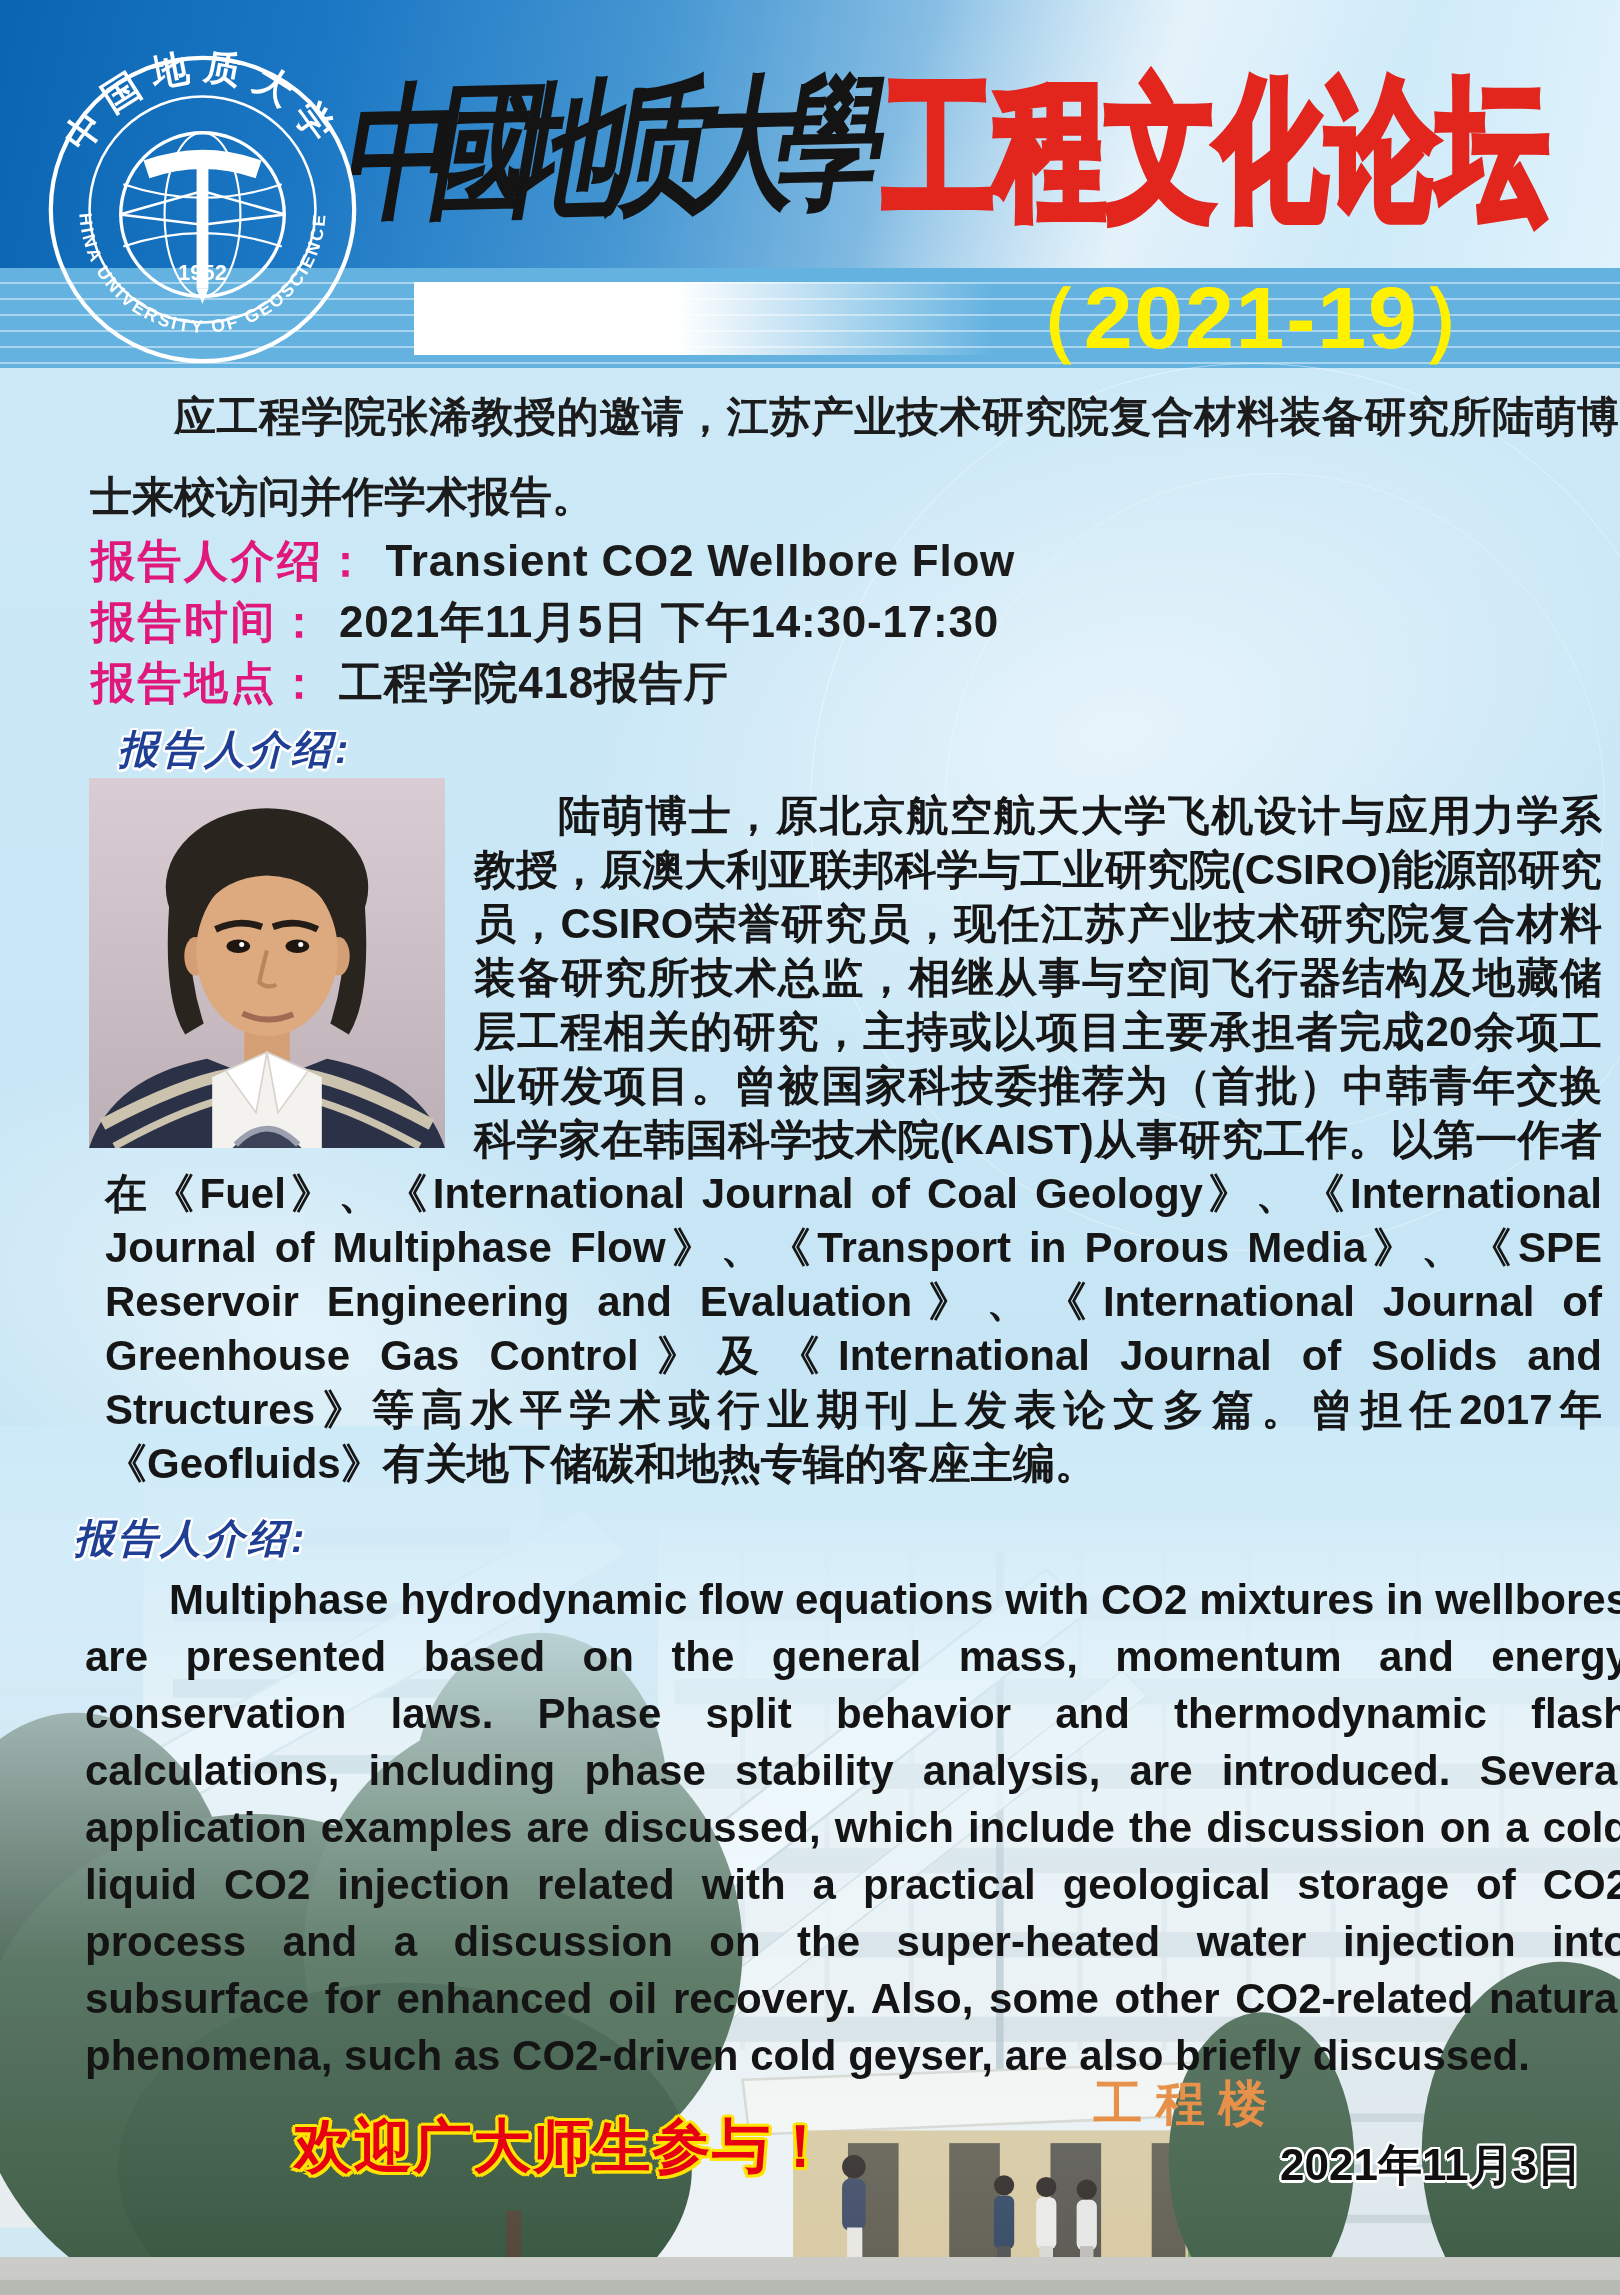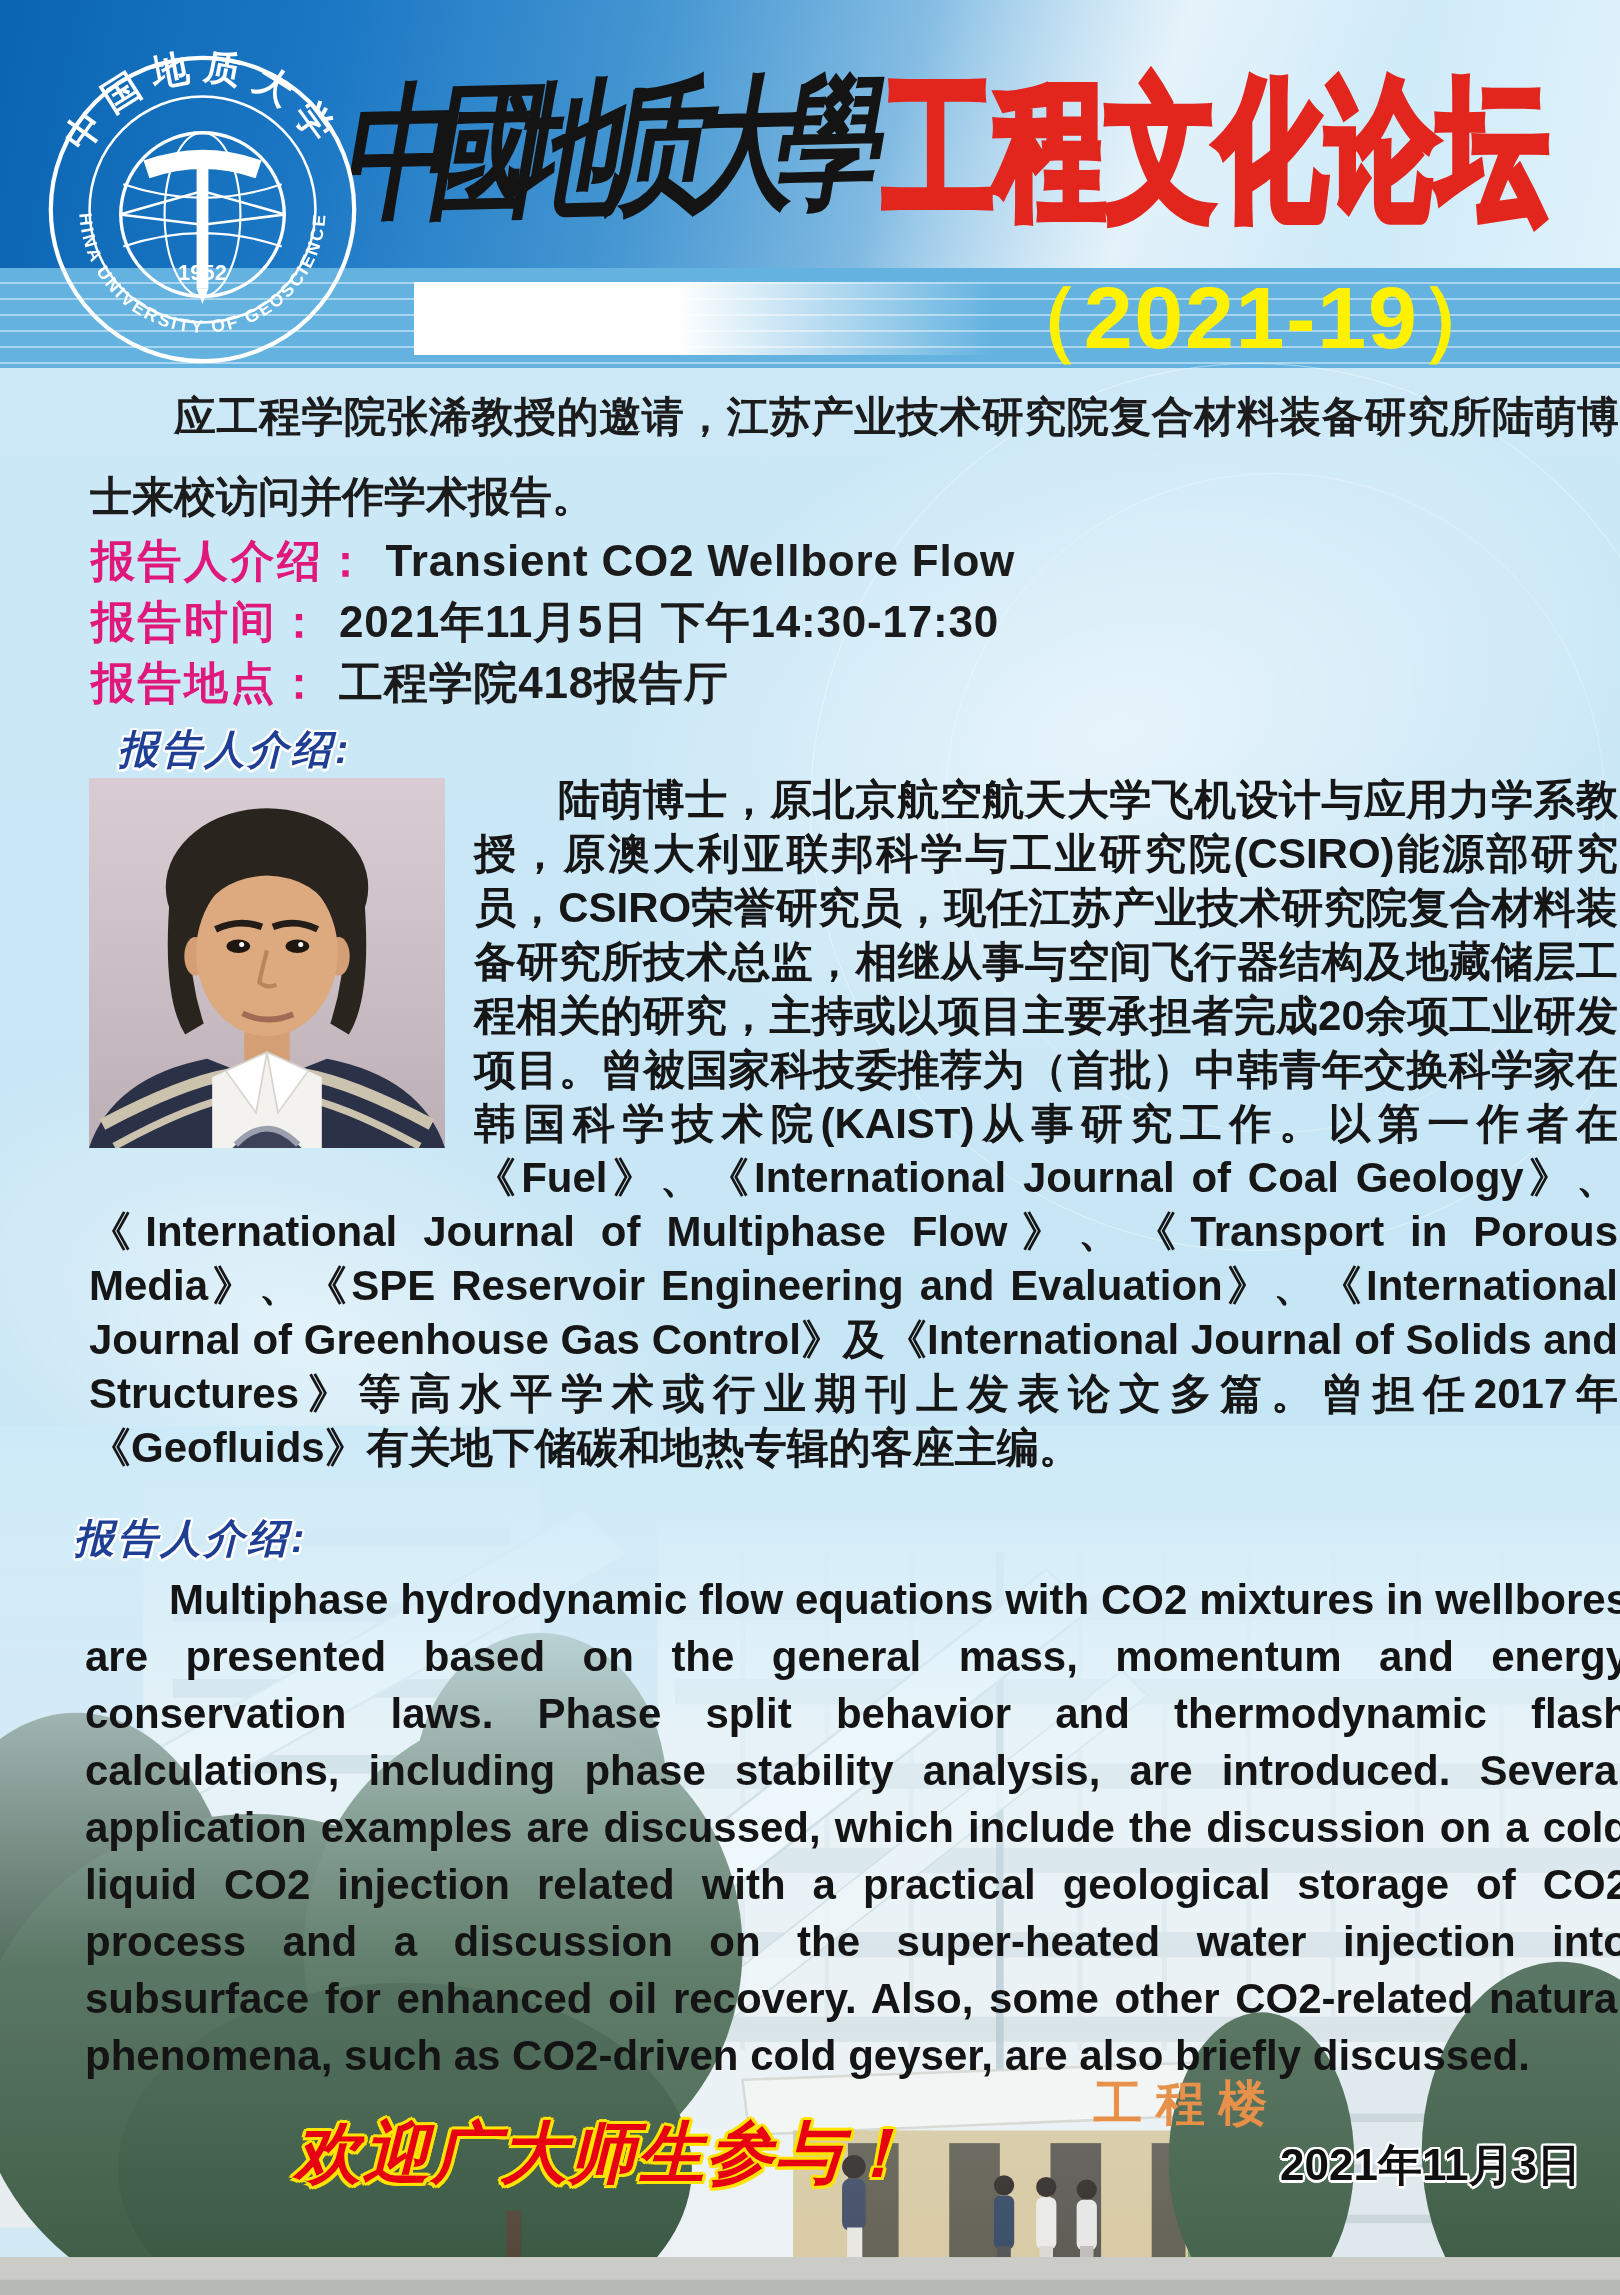--- a/index.html
+++ b/index.html
@@ -72,32 +72,32 @@
     color:var(--heading-blue,#1e3f94);
     text-shadow:-2.5px 0 0 #fff,2.5px 0 0 #fff,0 -2.5px 0 #fff,0 2.5px 0 #fff,
                 -1.7px -1.7px 0 #fff,1.7px 1.7px 0 #fff,-1.7px 1.7px 0 #fff,1.7px -1.7px 0 #fff;
   }
   .heading-speaker{left:118px; top:722px;}
   .heading-abstract{left:74px; top:1511px;}
   .speaker-block{position:absolute; left:89px; top:773px; width:1529px; z-index:2;}
   .speaker-photo{float:left; width:356px; height:370px; margin:5px 29px 10px 0;}
   .speaker-photo svg{display:block; width:100%; height:100%;}
   .bio{
-    margin:0; font-size:42px; font-weight:bold; color:#161616;
+    margin:16px; font-size:42px; font-weight:bold; color:#161616;
     line-height:54px; text-align:justify; text-indent:2em;
   }
   .abstract{
     position:absolute; left:80px; top:1566px; width:1544px; margin:5px; z-index:2;
     font-size:42px; font-weight:bold; color:#141414; line-height:57px;
     text-align:justify; text-indent:2em;
   }
   
   .welcome{
     position:absolute; left:294px; top:2108px; z-index:3; white-space:nowrap;
-    font-size:67px; font-weight:900; font-style:italic; letter-spacing:1.7px;
+    font-size:58px; font-weight:900; letter-spacing:1.7px;
     color:var(--welcome-red,#e60012);
     text-shadow:-3.4px 0 0 var(--welcome-outline,#ffe400),3.4px 0 0 var(--welcome-outline,#ffe400),
                 0 -3.4px 0 var(--welcome-outline,#ffe400),0 3.4px 0 var(--welcome-outline,#ffe400),
                 -2.5px -2.5px 0 var(--welcome-outline,#ffe400),2.5px 2.5px 0 var(--welcome-outline,#ffe400),
                 -2.5px 2.5px 0 var(--welcome-outline,#ffe400),2.5px -2.5px 0 var(--welcome-outline,#ffe400);
     text-align:center;
   }
   .signature{
     position:absolute; left:1266px; top:2139px; width:329px; z-index:3;
     text-align:center; font-size:44px; font-weight:bold; color:#101010; line-height:52px;

